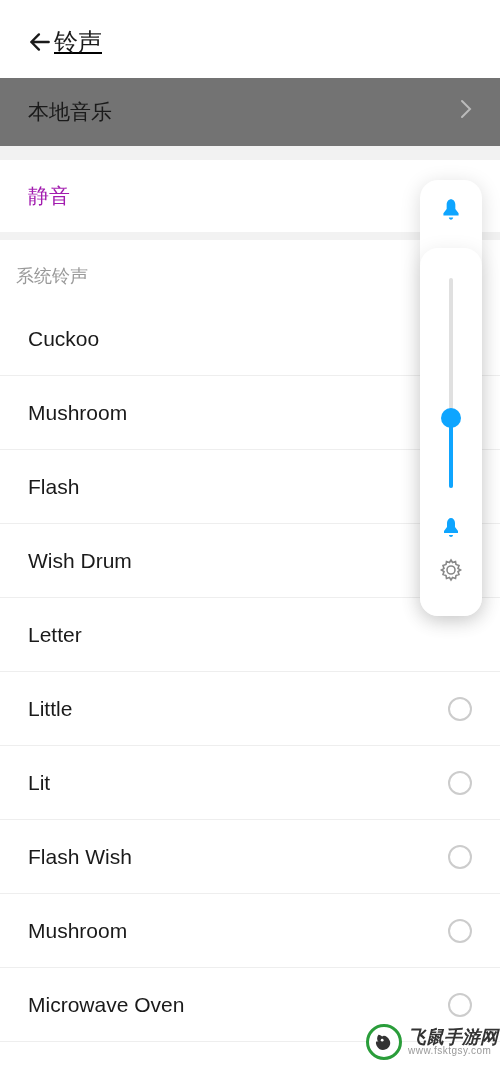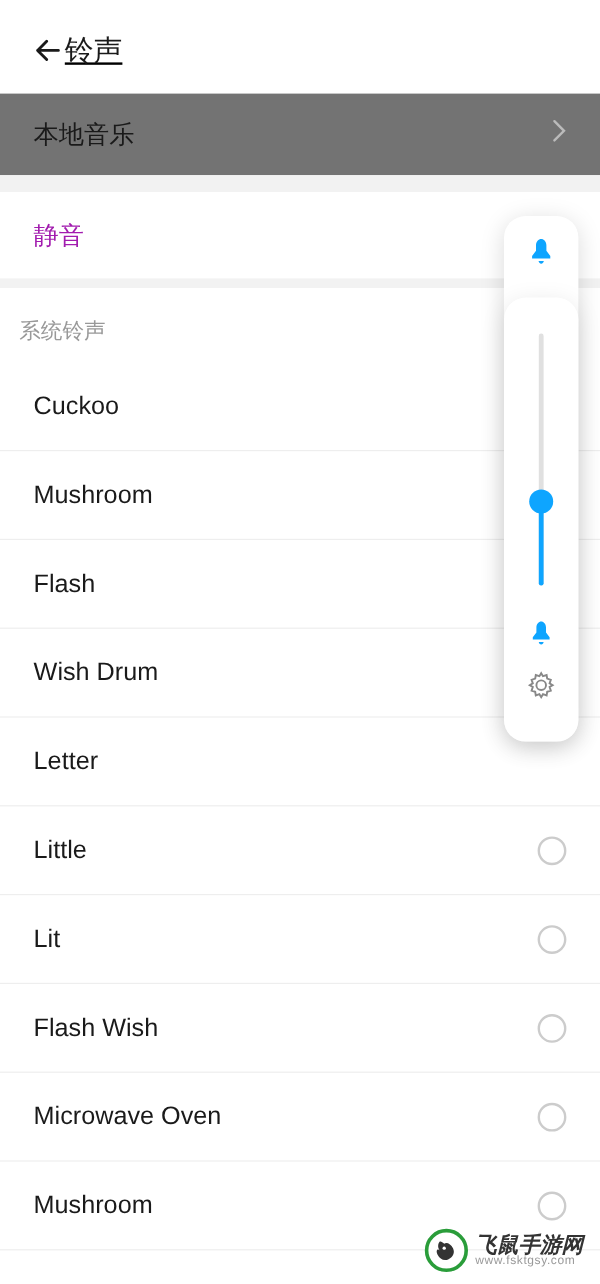--- a/index.html
+++ b/index.html
@@ -151,21 +151,21 @@
     }
     .bell-icon-bottom {
       margin: 8px 0 14px 0;
     }
     .gear-icon {
       margin-bottom: 10px;
     }
     .watermark {
       position: absolute;
       bottom: 10px;
-      right: 14px;
+      right: 2px;
       display: flex;
       align-items: center;
       gap: 6px;
       z-index: 20;
     }
     .watermark-circle {
       width: 36px;
       height: 36px;
       border: 3px solid #2a9d3a;
       border-radius: 50%;
@@ -246,25 +246,25 @@
     </div>
     <div class="ringtone-item">
       <span class="ringtone-name">Lit</span>
       <span class="radio-circle"></span>
     </div>
     <div class="ringtone-item">
       <span class="ringtone-name">Flash Wish</span>
       <span class="radio-circle"></span>
     </div>
     <div class="ringtone-item">
+      <span class="ringtone-name">Mushroom</span>
+      <span class="radio-circle"></span>
+    </div>
+    <div class="ringtone-item">
       <span class="ringtone-name">Microwave Oven</span>
-      <span class="radio-circle"></span>
-    </div>
-    <div class="ringtone-item">
-      <span class="ringtone-name">Mushroom</span>
       <span class="radio-circle"></span>
     </div>
   </div>
 
 <div class="volume-panel">
   <div class="volume-top">
     <svg width="26" height="26" viewBox="0 0 24 24">
       <path d="M12 2C10 2 8 4 8 7V11L5 15V17H19V15L16 11V7C16 4 14 2 12 2Z M10 19C10 20 11 21 12 21C13 21 14 20 14 19" fill="#0ea5ff"></path>
     </svg>
   </div>

